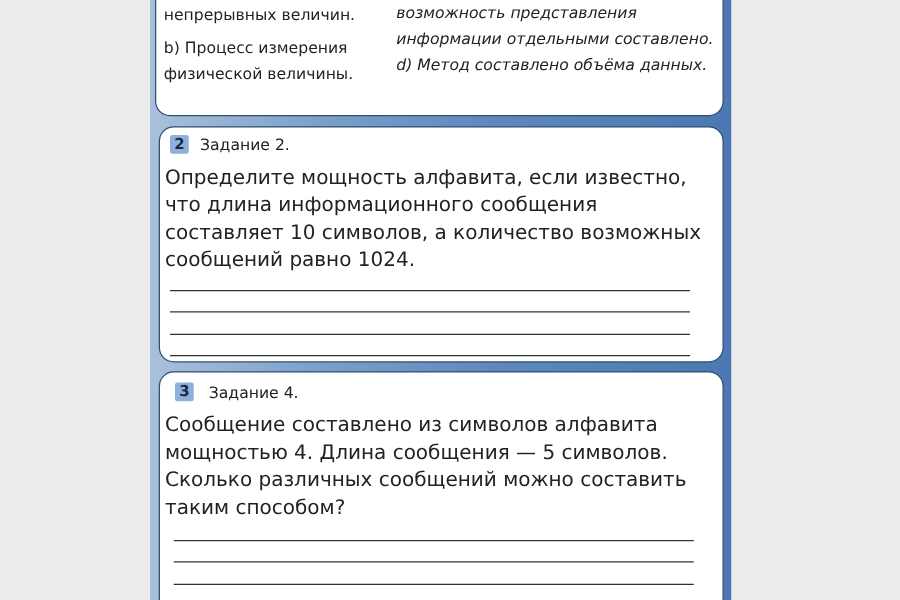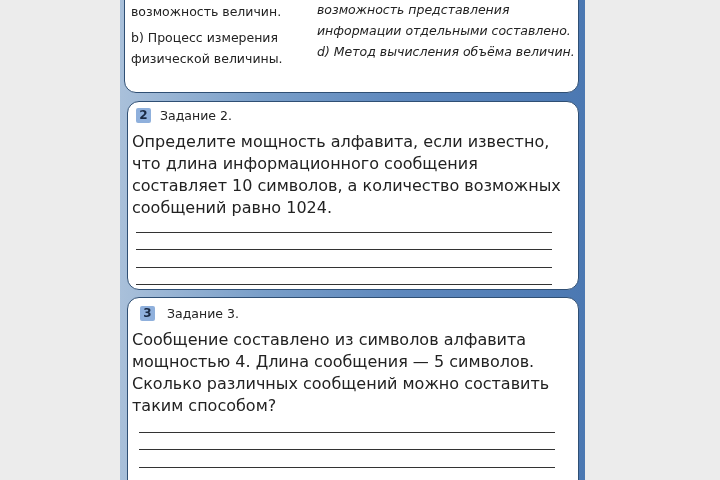--- a/index.html
+++ b/index.html
@@ -100,48 +100,48 @@
       box-sizing: border-box;
     }
   </style>
 </head>
 <body>
 
 <div class="frame"></div>
 
 <div class="card card1">
   <div class="col col-left">
-    <p>возможность величин.</p>
+    <p>непрерывных величин.</p>
     <p class="gap">b) Процесс измерения физической величины.</p>
   </div>
   <div class="col col-right">
     <p>возможность представления</p>
     <p>информации отдельными составлено.</p>
-    <p>d) Метод вычисления объёма величин.</p>
+    <p>d) Метод составлено объёма данных.</p>
   </div>
 </div>
 
 <div class="card card2">
   <div class="task-header">
     <span class="badge">2</span>
     <span>Задание 2.</span>
   </div>
   <p class="task-text">Определите мощность алфавита, если известно, что длина информационного сообщения составляет 10 символов, а количество возможных сообщений равно 1024.</p>
   <div class="answer-lines">
     <div class="answer-line"></div>
     <div class="answer-line"></div>
     <div class="answer-line"></div>
     <div class="answer-line"></div>
   </div>
 </div>
 
 <div class="card card3">
   <div class="task-header">
     <span class="badge">3</span>
-    <span>Задание 3.</span>
+    <span>Задание 4.</span>
   </div>
   <p class="task-text">Сообщение составлено из символов алфавита мощностью 4. Длина сообщения — 5 символов. Сколько различных сообщений можно составить таким способом?</p>
   <div class="answer-lines">
     <div class="answer-line"></div>
     <div class="answer-line"></div>
     <div class="answer-line"></div>
     <div class="answer-line"></div>
   </div>
 </div>
 

